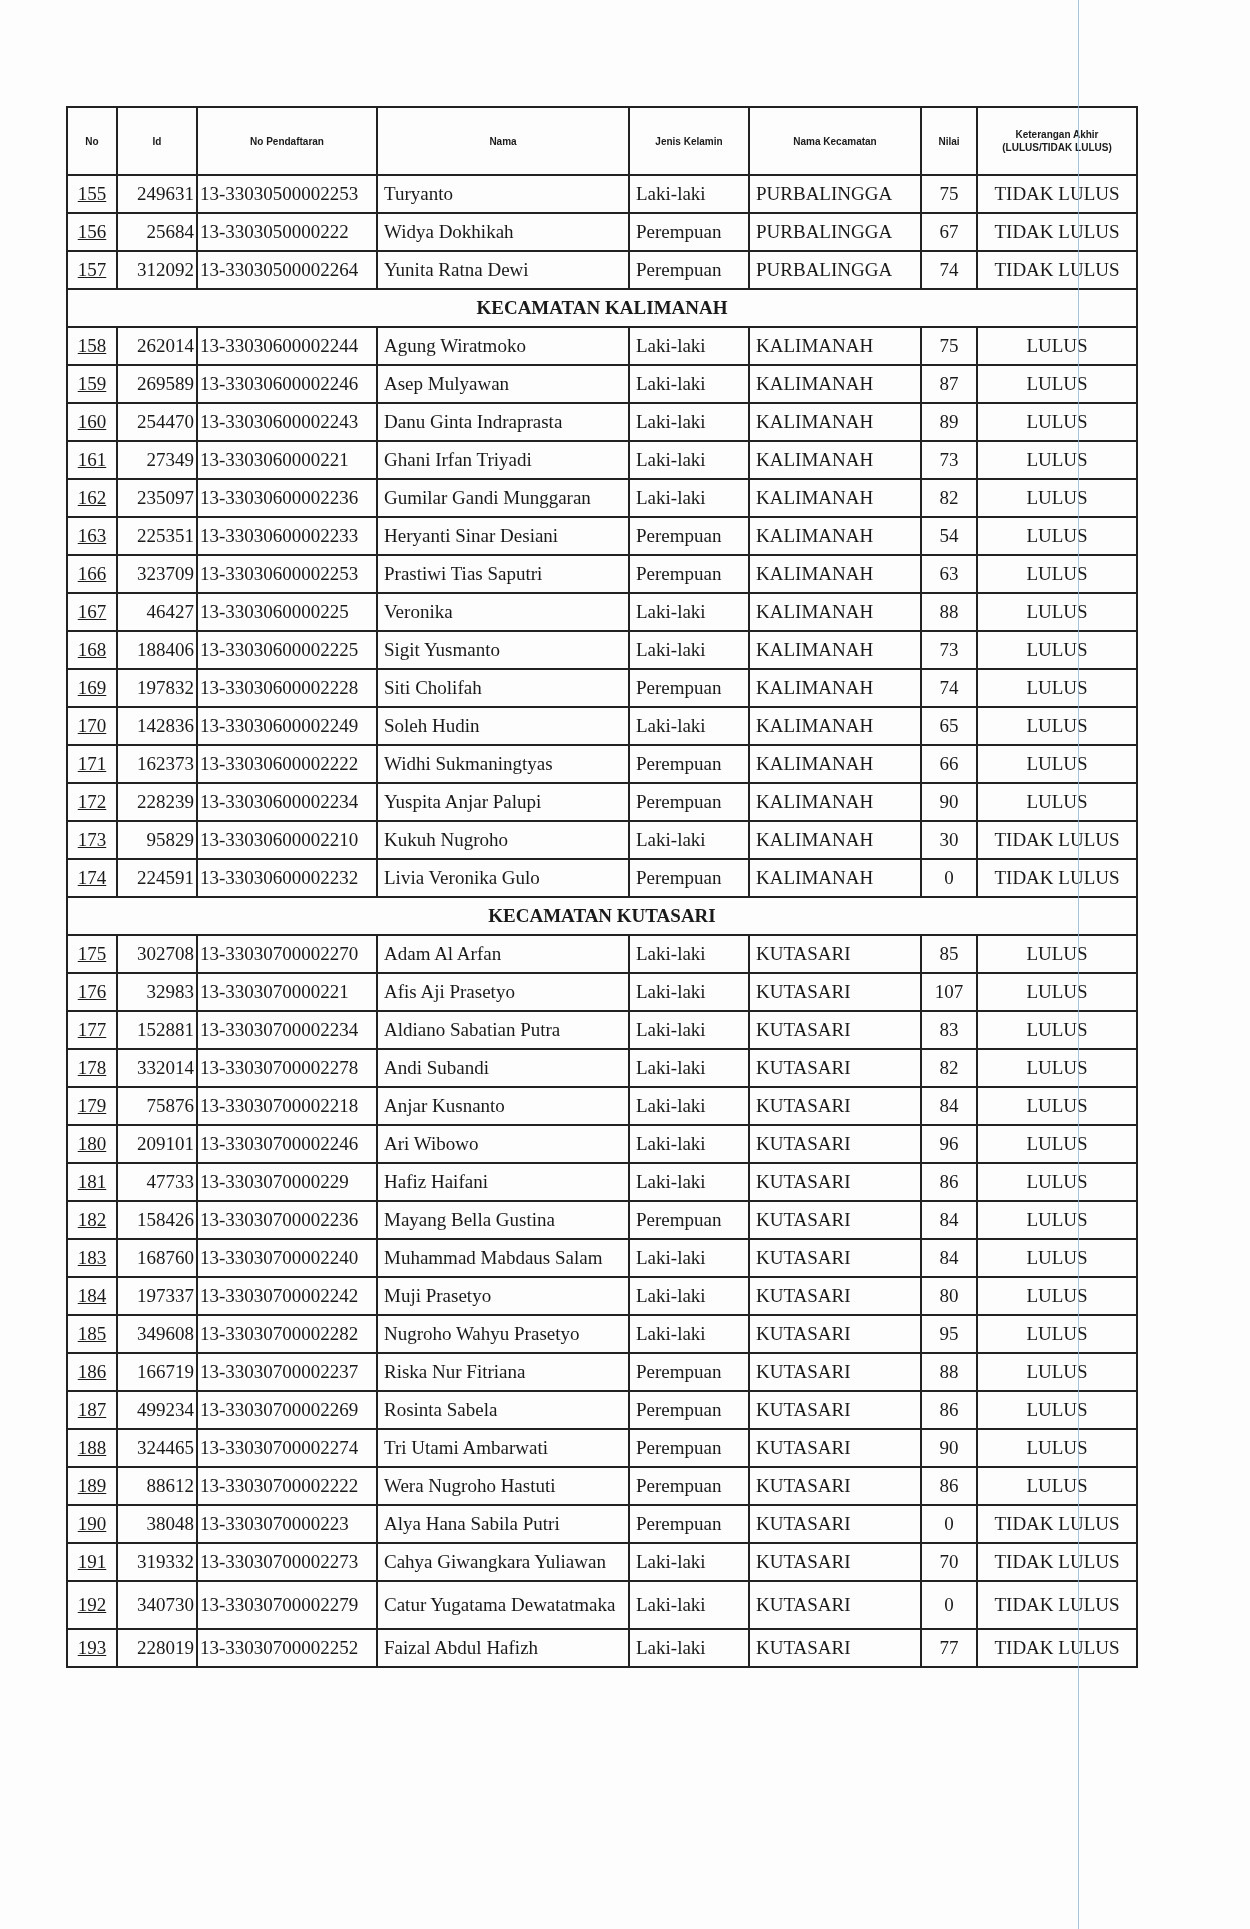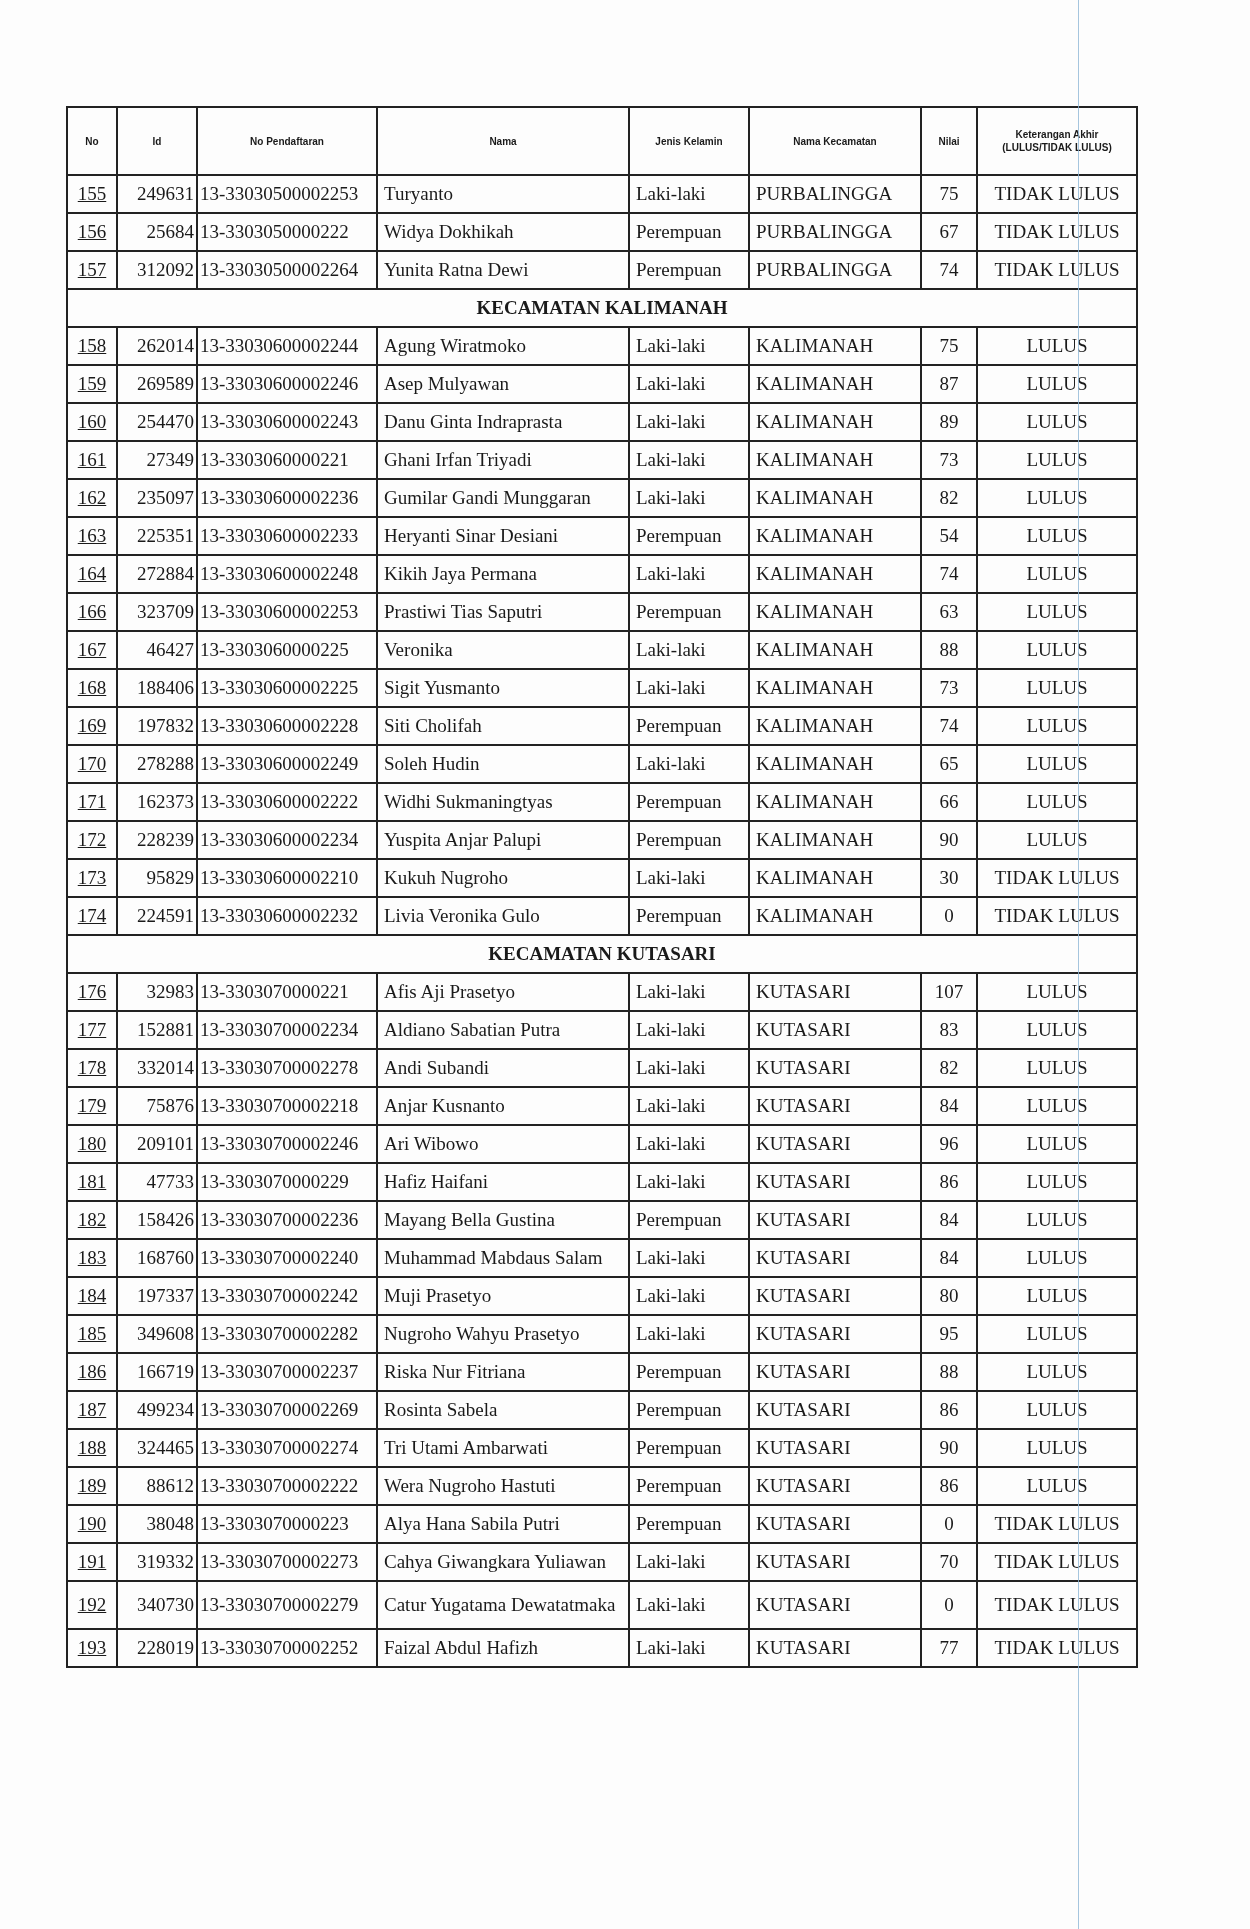--- a/index.html
+++ b/index.html
@@ -149,30 +149,20 @@
         <td class="c-no">163</td>
         <td class="c-id">225351</td>
         <td class="c-reg">13-33030600002233</td>
         <td>Heryanti Sinar Desiani</td>
         <td>Perempuan</td>
         <td>KALIMANAH</td>
         <td class="c-nilai">54</td>
         <td class="c-ket">LULUS</td>
       </tr>
       <tr>
-        <td class="c-no">164</td>
-        <td class="c-id">272884</td>
-        <td class="c-reg">13-33030600002248</td>
-        <td>Kikih Jaya Permana</td>
-        <td>Laki-laki</td>
-        <td>KALIMANAH</td>
-        <td class="c-nilai">74</td>
-        <td class="c-ket">LULUS</td>
-      </tr>
-      <tr>
         <td class="c-no">166</td>
         <td class="c-id">323709</td>
         <td class="c-reg">13-33030600002253</td>
         <td>Prastiwi Tias Saputri</td>
         <td>Perempuan</td>
         <td>KALIMANAH</td>
         <td class="c-nilai">63</td>
         <td class="c-ket">LULUS</td>
       </tr>
       <tr>
@@ -200,21 +190,21 @@
         <td class="c-id">197832</td>
         <td class="c-reg">13-33030600002228</td>
         <td>Siti Cholifah</td>
         <td>Perempuan</td>
         <td>KALIMANAH</td>
         <td class="c-nilai">74</td>
         <td class="c-ket">LULUS</td>
       </tr>
       <tr>
         <td class="c-no">170</td>
-        <td class="c-id">278288</td>
+        <td class="c-id">142836</td>
         <td class="c-reg">13-33030600002249</td>
         <td>Soleh Hudin</td>
         <td>Laki-laki</td>
         <td>KALIMANAH</td>
         <td class="c-nilai">65</td>
         <td class="c-ket">LULUS</td>
       </tr>
       <tr>
         <td class="c-no">171</td>
         <td class="c-id">162373</td>
@@ -250,20 +240,30 @@
         <td class="c-id">224591</td>
         <td class="c-reg">13-33030600002232</td>
         <td>Livia Veronika Gulo</td>
         <td>Perempuan</td>
         <td>KALIMANAH</td>
         <td class="c-nilai">0</td>
         <td class="c-ket">TIDAK LULUS</td>
       </tr>
       <tr class="section">
         <td colspan="8">KECAMATAN KUTASARI</td>
+      </tr>
+      <tr>
+        <td class="c-no">175</td>
+        <td class="c-id">302708</td>
+        <td class="c-reg">13-33030700002270</td>
+        <td>Adam Al Arfan</td>
+        <td>Laki-laki</td>
+        <td>KUTASARI</td>
+        <td class="c-nilai">85</td>
+        <td class="c-ket">LULUS</td>
       </tr>
       <tr>
         <td class="c-no">176</td>
         <td class="c-id">32983</td>
         <td class="c-reg">13-3303070000221</td>
         <td>Afis Aji Prasetyo</td>
         <td>Laki-laki</td>
         <td>KUTASARI</td>
         <td class="c-nilai">107</td>
         <td class="c-ket">LULUS</td>

